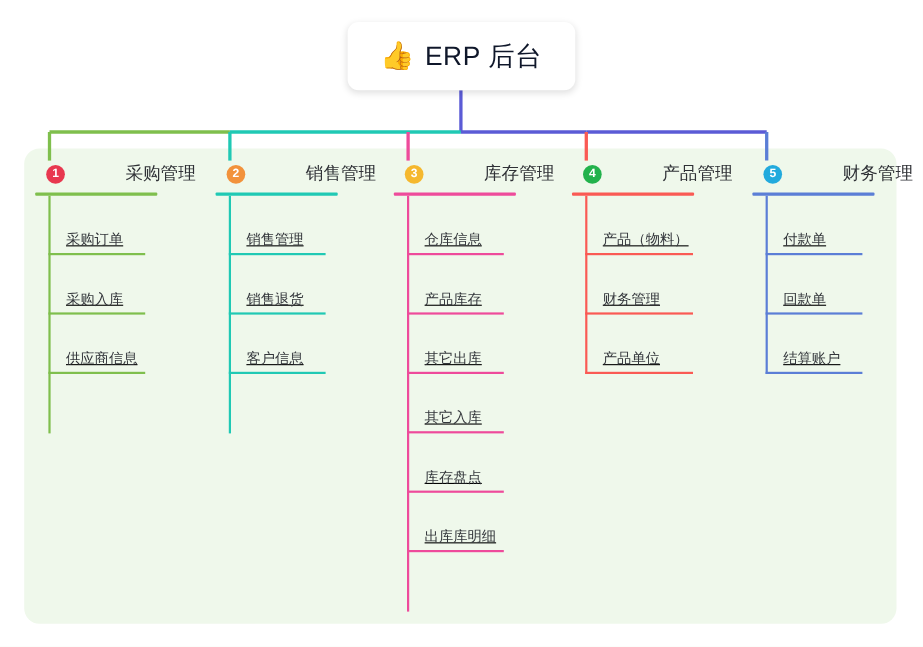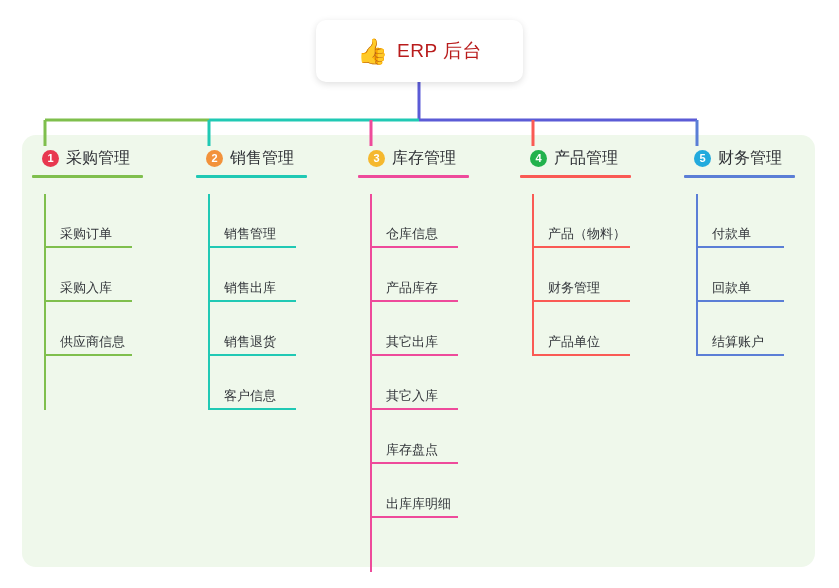--- a/index.html
+++ b/index.html
@@ -30,41 +30,41 @@
     left:316px;top:20px;
     width:207px;height:62px;
     background:#ffffff;
     border-radius:10px;
     box-shadow:0 2px 7px rgba(0,0,0,0.13);
     display:flex;align-items:center;justify-content:center;
     gap:9px;
   }
   .root-emoji{font-size:25px;line-height:1;}
   .root-title{
-    font-size:19px;color:#b91c1c;letter-spacing:.5px;white-space:nowrap;
+    font-size:24px;color:#0f172a;letter-spacing:.5px;white-space:nowrap;
   }
 
   
   .col{position:absolute;top:146px;}
   .col-head{
     display:flex;align-items:center;gap:7px;
     height:25px;padding-left:10px;
     white-space:nowrap;
   }
   .badge{
     width:17px;height:17px;border-radius:50%;
     display:flex;align-items:center;justify-content:center;
     color:#fff;font-size:11px;line-height:1;font-weight:bold;
     flex:0 0 auto;
   }
-  .col-title{font-size:16px;color:#2f3136;}
+  .col-title{font-size:16px;color:#2f3136;margin-left:48px;}
   .head-rule{height:3px;border-radius:1px;margin-top:4px;}
 
   
-  .leaves{position:relative;margin-top:16px;}
+  .leaves{position:relative;margin-top:0;text-decoration:underline;}
   .spine{
     position:absolute;left:12px;top:0;width:2px;
   }
   .leaf{
     position:relative;
     height:54px;
     display:flex;align-items:flex-end;
     padding-left:28px;
     box-sizing:border-box;
   }
@@ -132,24 +132,20 @@
           <span class="col-title">销售管理</span>
         </div>
         <div class="head-rule" style="background: rgb(32, 201, 180); width: 111px;"></div>
         <div class="leaves">
           <div class="spine" style="background: rgb(32, 201, 180); height: 216px;"></div>
           <div class="leaf">
             <span class="leaf-label">销售管理</span>
             <div class="leaf-rule" style="background: rgb(32, 201, 180); width: 88px;"></div>
           </div>
           <div class="leaf">
-            <span class="leaf-label">销售出库</span>
-            <div class="leaf-rule" style="background: rgb(32, 201, 180); width: 88px;"></div>
-          </div>
-          <div class="leaf">
             <span class="leaf-label">销售退货</span>
             <div class="leaf-rule" style="background: rgb(32, 201, 180); width: 88px;"></div>
           </div>
           <div class="leaf">
             <span class="leaf-label">客户信息</span>
             <div class="leaf-rule" style="background: rgb(32, 201, 180); width: 88px;"></div>
           </div>
         </div>
       </div>
       <div class="col" style="left: 358px;">

